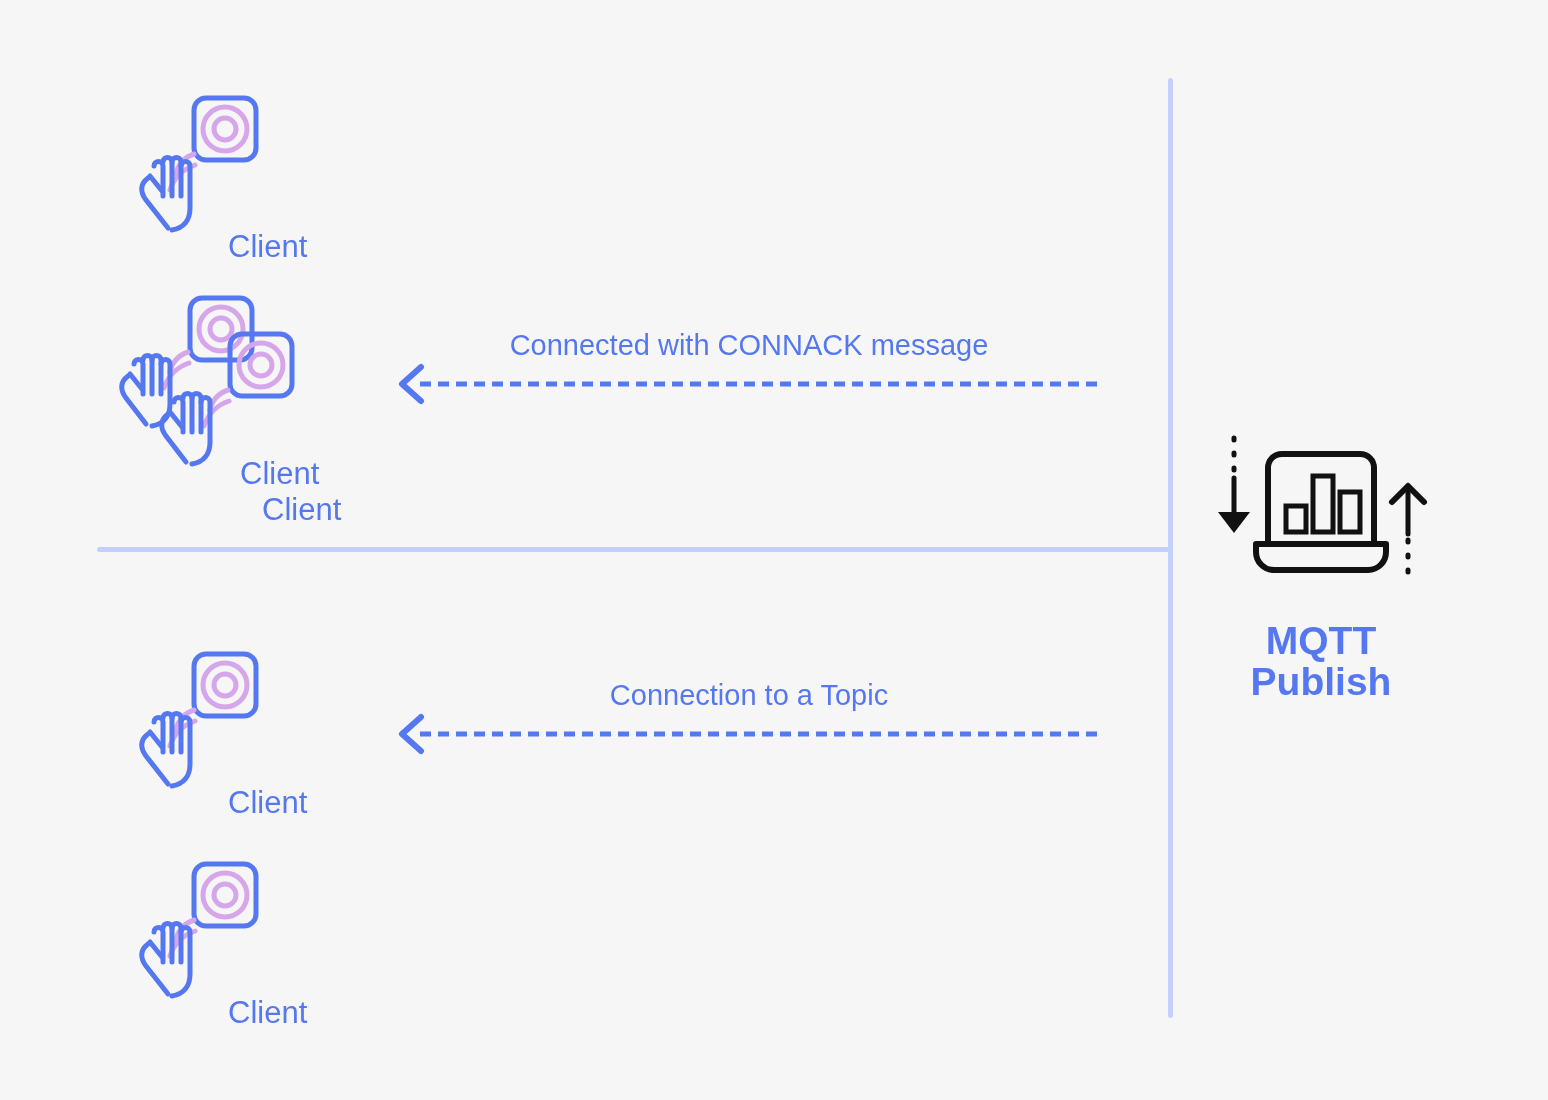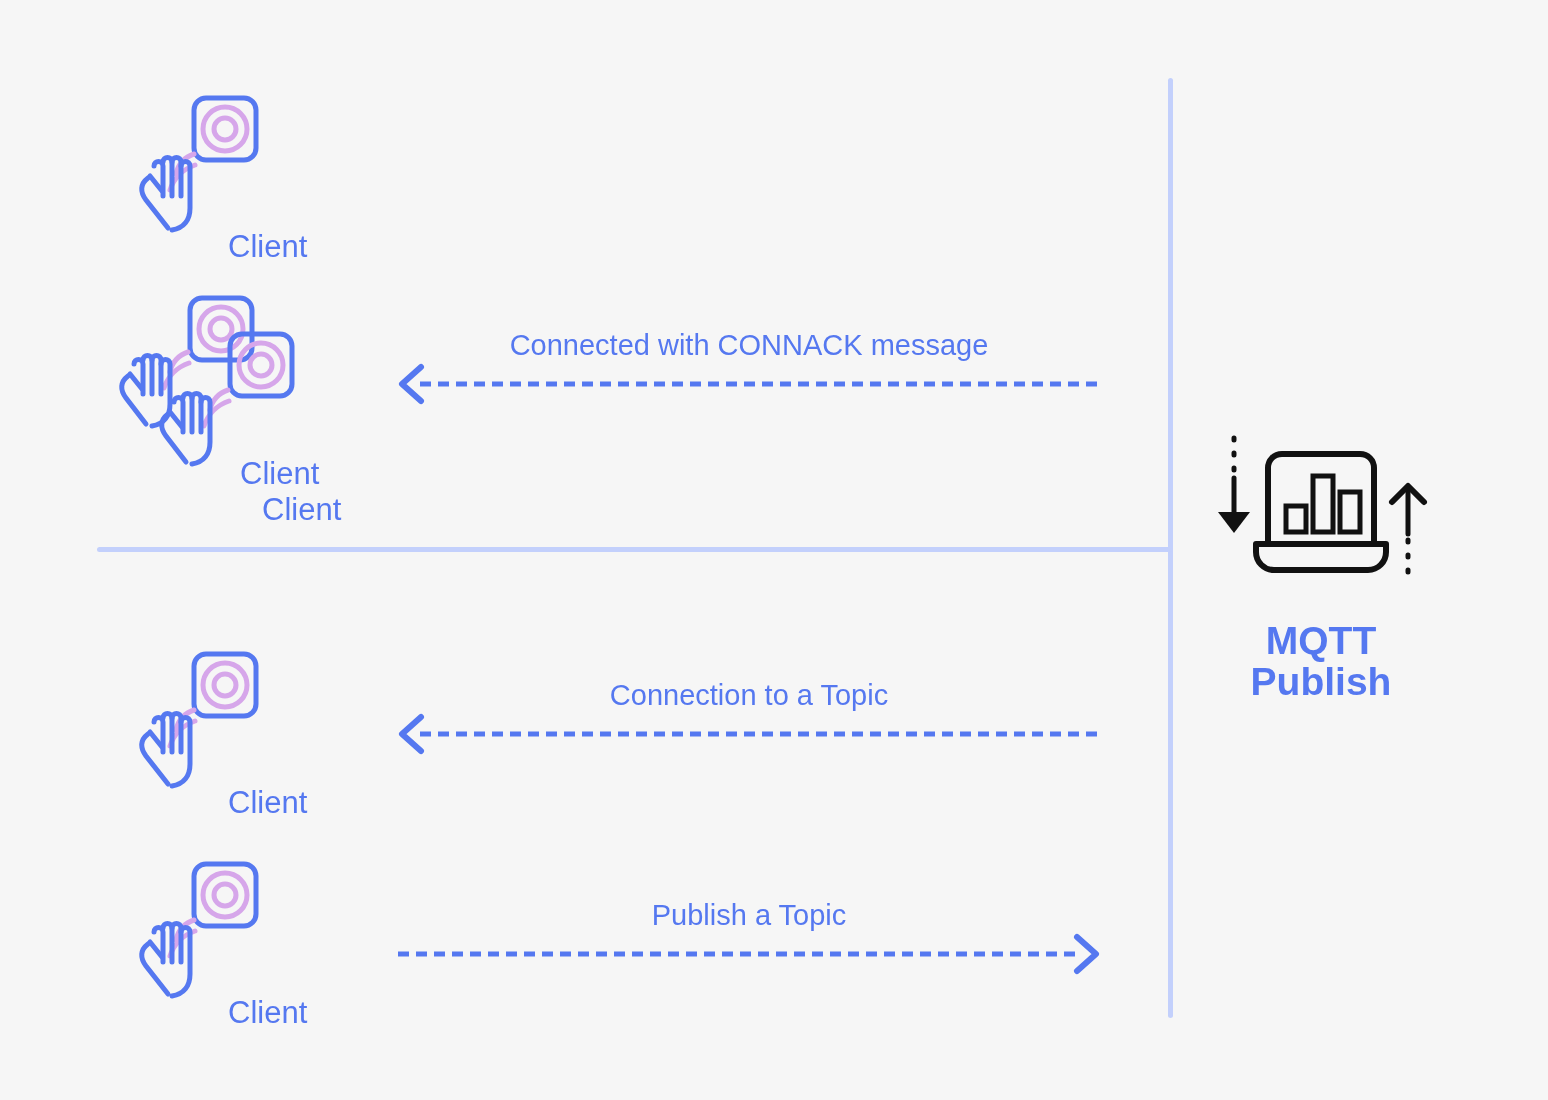--- a/index.html
+++ b/index.html
@@ -237,21 +237,14 @@
           <path d="M26 74 C26 68 35 68 35 74 L35 104"></path>
           <path d="M35 70 C35 64 44 64 44 70 L44 104"></path>
           <path d="M44 70 C44 64 53 64 53 70 L53 104"></path>
           <path d="M53 74 C53 68 62 68 62 74 L62 116 C62 128 56 136 44 138"></path>
         </g>
       </svg>
     </div>
     <div class="client-label" style="position:absolute; left:100px; top:102px;">Client</div>
   </div>
 
-  <div class="msg" style="left:396px; top:898px; width:706px;">
-    <div class="msg-text">Publish a Topic</div>
-    <svg class="msg-arrow" width="706" height="44" viewBox="0 0 706 44">
-      <line x1="2" y1="22" x2="682" y2="22" stroke="#5578f0" stroke-width="5" stroke-dasharray="11 7" stroke-linecap="butt"></line>
-      <polyline points="681,5 700,22 681,39" fill="none" stroke="#5578f0" stroke-width="6" stroke-linecap="round" stroke-linejoin="round"></polyline>
-    </svg>
-  </div>
 
 </div>
 
 </body></html>

